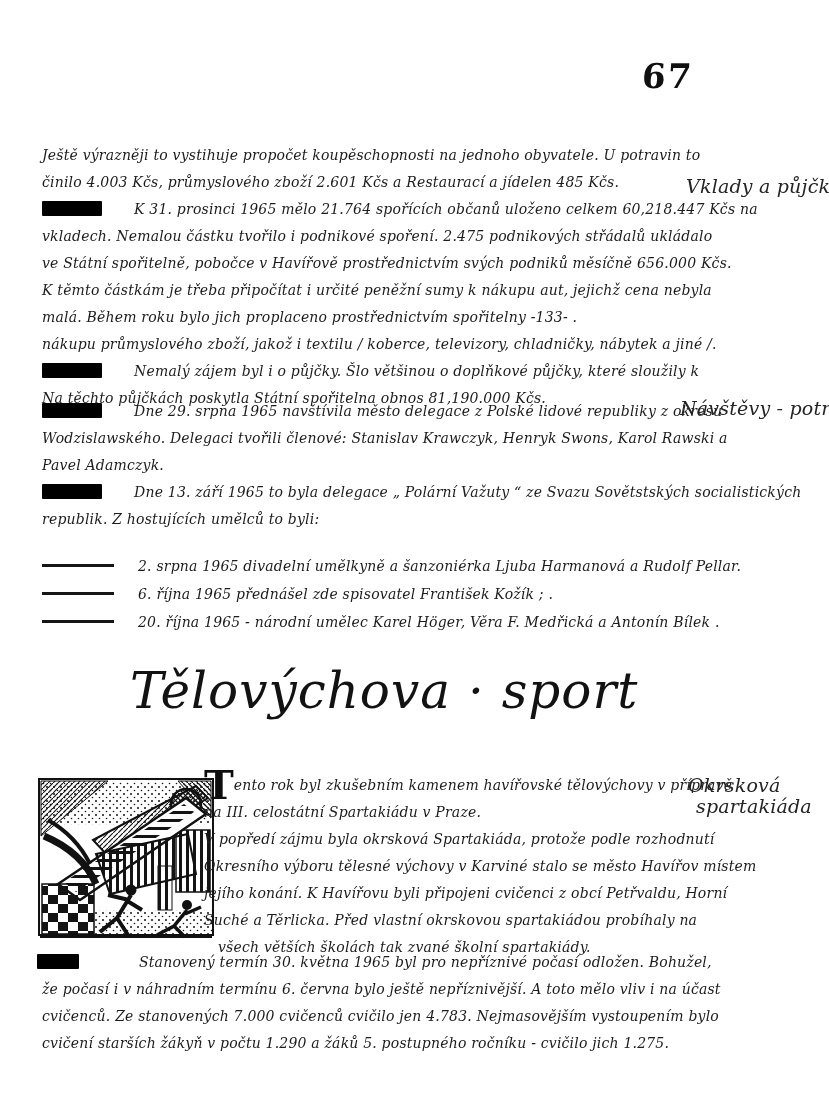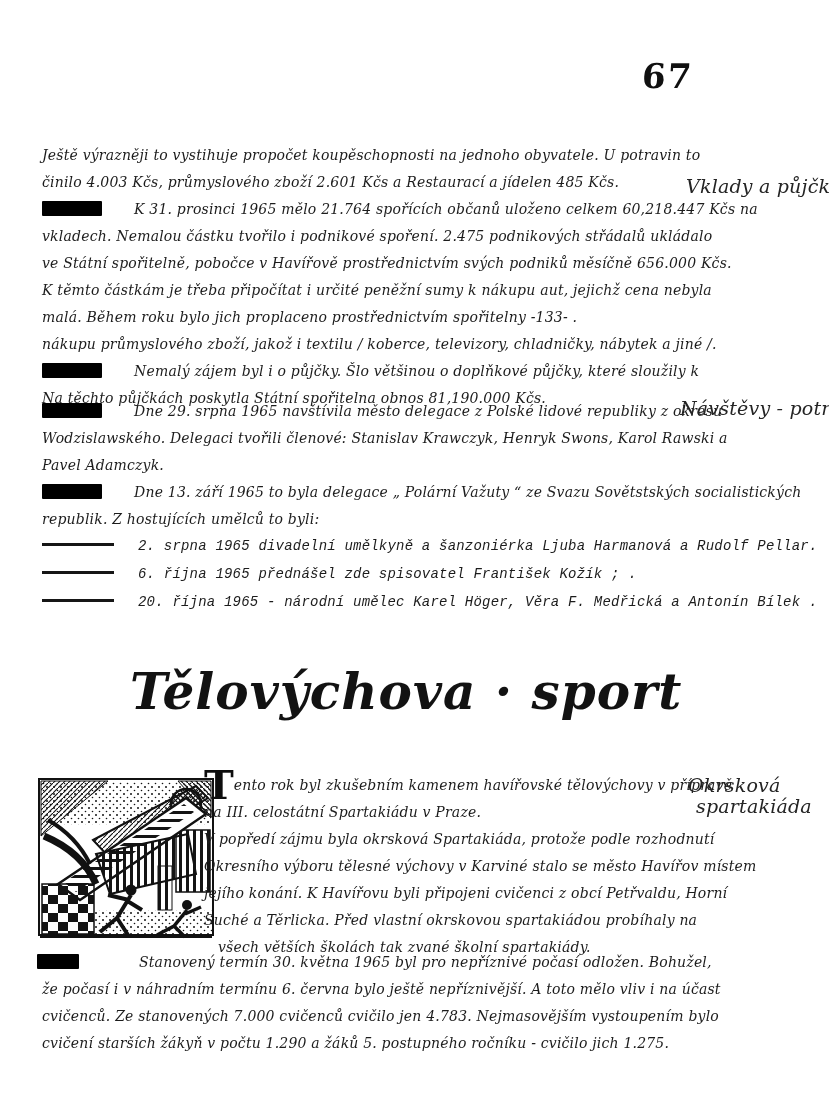--- a/index.html
+++ b/index.html
@@ -29,21 +29,21 @@
   .dash{
     display:inline-block;width:72px;height:3px;background:#161616;
     margin-right:24px;vertical-align:4px;
   }
   .margin-note{
     position:absolute;font-size:19px;line-height:21px;
     color:#242424;white-space:nowrap;letter-spacing:.2px;
   }
   .chapter-heading{
     position:absolute;left:130px;top:662px;
-    font-size:50px;font-weight:bold;font-style:italic;
+    font-size:50px;font-weight:normal;font-style:italic;
     font-family:"DejaVu Serif",serif;color:#121212;
     letter-spacing:1px;white-space:nowrap;
   }
   .dropcap{
     font-size:40px;font-weight:bold;line-height:10px;
     vertical-align:-9px;font-style:normal;letter-spacing:0;
     font-family:"DejaVu Serif",serif;color:#0d0d0d;
   }
   .figure-wrap{position:absolute;left:38px;top:778px;width:176px;height:163px;}
   .list-block .line{height:28px;}
@@ -69,21 +69,21 @@
   </div>
 
   <div class="margin-note" style="left:686px;top:176px;">Vklady a půjčky</div>
 
   <div class="abs hand" style="left:42px;top:398px;">
     <div class="line"><span class="redact"></span><span>Dne 29. srpna 1965 navštívila město delegace z Polské lidové republiky z okresu</span></div>
     <div class="line">Wodzislawského. Delegaci tvořili členové: Stanislav Krawczyk, Henryk Swons, Karol Rawski a</div>
     <div class="line">Pavel Adamczyk.</div>
     <div class="line"><span class="redact"></span><span>Dne 13. září 1965 to byla delegace „ Polární Važuty “ ze Svazu Sovětstských socialistických</span></div>
     <div class="line">republik. Z hostujících umělců to byli:</div>
-    <div class="list-block" style="margin-top:0;font-family:Liberation Mono, monospace;">
+    <div class="list-block" style="margin-top:20px;">
       <div class="line"><span class="dash"></span><span>2. srpna 1965 divadelní umělkyně a šanzoniérka Ljuba Harmanová a Rudolf Pellar.</span></div>
       <div class="line"><span class="dash"></span><span>6. října 1965 přednášel zde spisovatel František Kožík ; .</span></div>
       <div class="line"><span class="dash"></span><span>20. října 1965 - národní umělec Karel Höger, Věra F. Medřická a Antonín Bílek .</span></div>
     </div>
   </div>
 
   <div class="margin-note" style="left:680px;top:398px;">Návštěvy - potravin</div>
 
   <div class="chapter-heading">Tělovýchova · sport</div>
 

